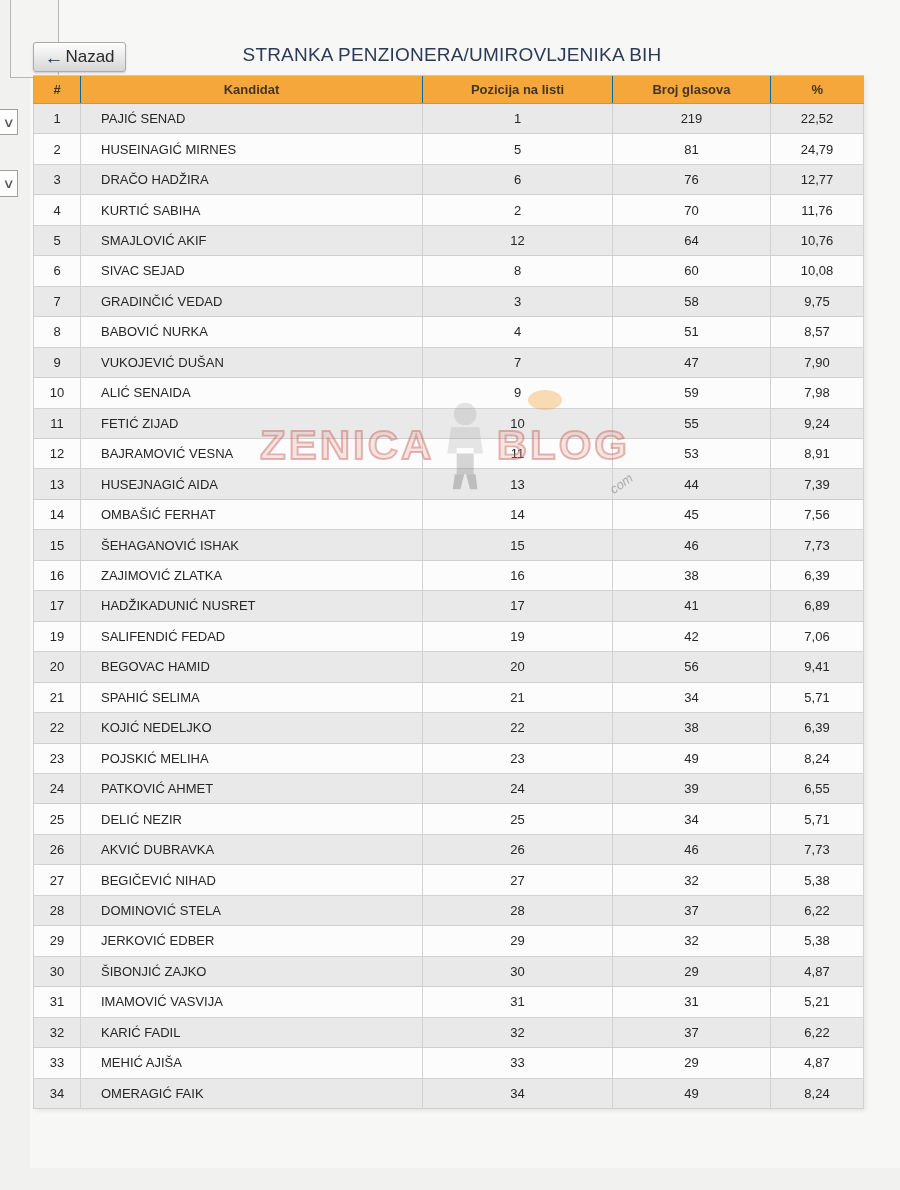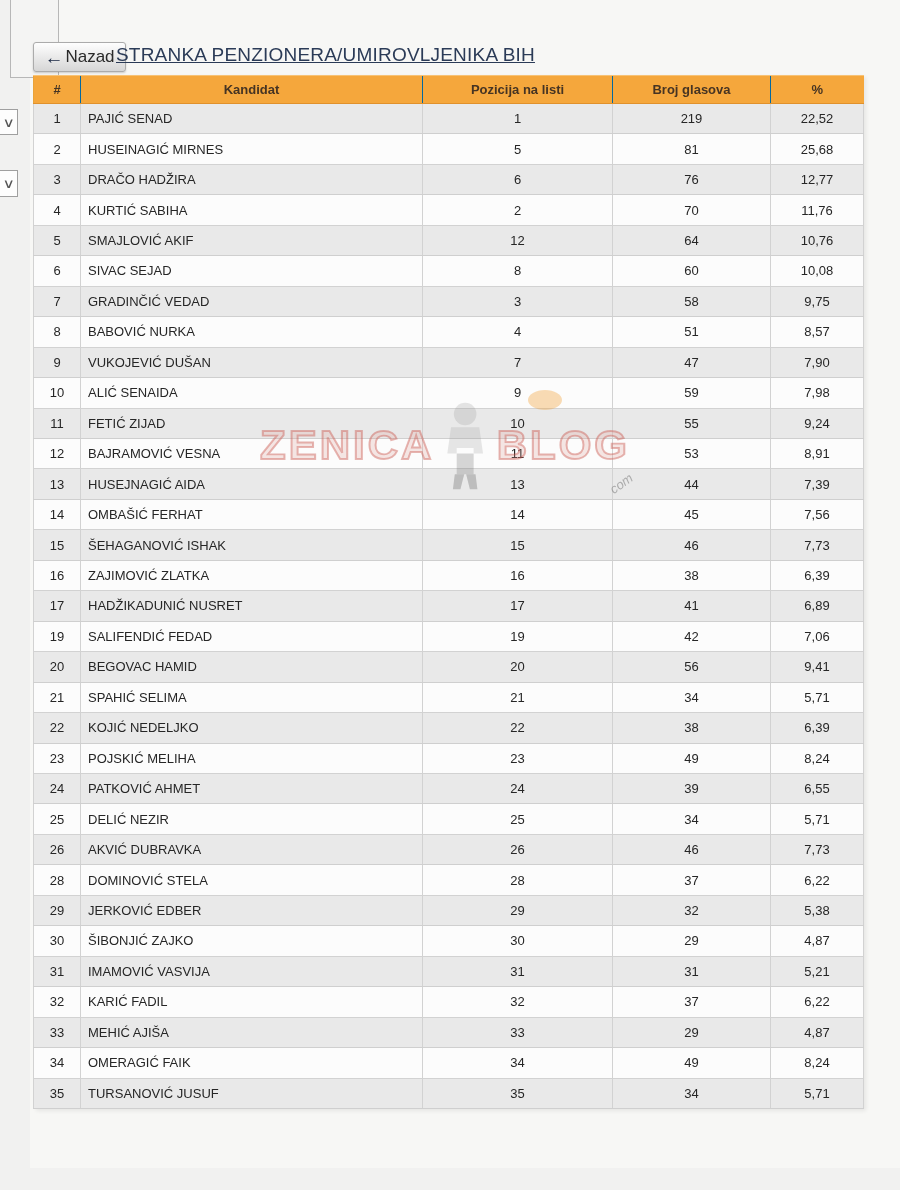--- a/index.html
+++ b/index.html
@@ -36,22 +36,22 @@
     background:linear-gradient(#fefefe,#e8e8e8 55%,#d6d6d6);
     border:1px solid #ababab;border-radius:3px;
     box-shadow:0 1px 2px rgba(0,0,0,0.18);
     display:flex;align-items:center;justify-content:center;
     font-size:17px;color:#2a2a2a;cursor:pointer;box-sizing:border-box;
   }
   .back-btn .arrow{color:#15233f;font-size:19px;margin-right:2px;line-height:1;}
 
   
   .page-title{
-    position:absolute;left:116px;top:44px;width:640px;
-    font-size:19px;color:#2b3b57;letter-spacing:0.2px;text-decoration:underline;
+    position:absolute;left:132px;top:44px;width:640px;
+    text-align:center;font-size:19px;color:#2b3b57;letter-spacing:0.2px;
   }
 
   
   .tbl-wrap{
     position:absolute;left:33px;top:75px;width:830px;
     box-shadow:3px 2px 4px rgba(0,0,0,0.07);
   }
   table{border-collapse:collapse;table-layout:fixed;width:830px;}
   col.c1{width:47px;} col.c2{width:342px;} col.c3{width:190px;}
   col.c4{width:158px;} col.c5{width:93px;}
@@ -60,21 +60,21 @@
     background:#f5a73c;color:#463423;font-size:13px;font-weight:bold;
     border-left:1px solid #0369a1;border-bottom:1px solid #e0912c;
     border-top:1px solid #f7c275;padding:0;text-align:center;
   }
   th:first-child{border-left:1px solid #e9a339;}
   tbody tr{height:30.46px;}
   td{
     font-size:13px;color:#262626;padding:0;text-align:center;
     border:1px solid #d2d2d2;overflow:hidden;white-space:nowrap;
   }
-  td:nth-child(2){text-align:left;padding-left:7px;}
+  td:nth-child(2){text-align:left;padding-left:20px;}
   tbody tr:nth-child(odd) td{background:#e9e9e9;border-bottom:1px solid #cfcfcf;}
   tbody tr:nth-child(even) td{background:#fcfcfc;}
 
   
   .watermark{
     position:absolute;left:260px;top:388px;width:370px;height:115px;
     pointer-events:none;display:flex;align-items:center;z-index:5;
   }
   .wm-word{
     font-size:42px;font-weight:bold;letter-spacing:3px;
@@ -138,21 +138,21 @@
           <td>PAJIĆ SENAD</td>
           <td>1</td>
           <td>219</td>
           <td>22,52</td>
         </tr>
         <tr>
           <td>2</td>
           <td>HUSEINAGIĆ MIRNES</td>
           <td>5</td>
           <td>81</td>
-          <td>25,68</td>
+          <td>24,79</td>
         </tr>
         <tr>
           <td>3</td>
           <td>DRAČO HADŽIRA</td>
           <td>6</td>
           <td>76</td>
           <td>12,77</td>
         </tr>
         <tr>
           <td>4</td>
@@ -302,20 +302,27 @@
           <td>5,71</td>
         </tr>
         <tr>
           <td>26</td>
           <td>AKVIĆ DUBRAVKA</td>
           <td>26</td>
           <td>46</td>
           <td>7,73</td>
         </tr>
         <tr>
+          <td>27</td>
+          <td>BEGIČEVIĆ NIHAD</td>
+          <td>27</td>
+          <td>32</td>
+          <td>5,38</td>
+        </tr>
+        <tr>
           <td>28</td>
           <td>DOMINOVIĆ STELA</td>
           <td>28</td>
           <td>37</td>
           <td>6,22</td>
         </tr>
         <tr>
           <td>29</td>
           <td>JERKOVIĆ EDBER</td>
           <td>29</td>
@@ -349,27 +356,20 @@
           <td>33</td>
           <td>29</td>
           <td>4,87</td>
         </tr>
         <tr>
           <td>34</td>
           <td>OMERAGIĆ FAIK</td>
           <td>34</td>
           <td>49</td>
           <td>8,24</td>
-        </tr>
-        <tr>
-          <td>35</td>
-          <td>TURSANOVIĆ JUSUF</td>
-          <td>35</td>
-          <td>34</td>
-          <td>5,71</td>
         </tr>
       </tbody>
   </table>
 </div>
 
 <div class="watermark">
   <span class="wm-word">ZENICA</span>
   <svg class="wm-mascot" width="62" height="100" viewBox="0 0 62 100">
     <circle cx="31" cy="16" r="12" fill="rgba(150,150,150,0.45)"></circle>
     <path d="M16 30 L46 30 L50 58 L40 58 L40 52 L22 52 L22 58 L12 58 Z" fill="rgba(150,150,150,0.40)"></path>

